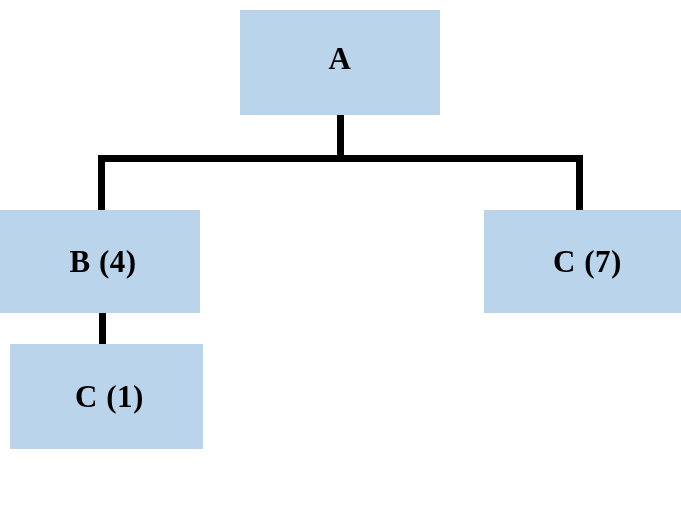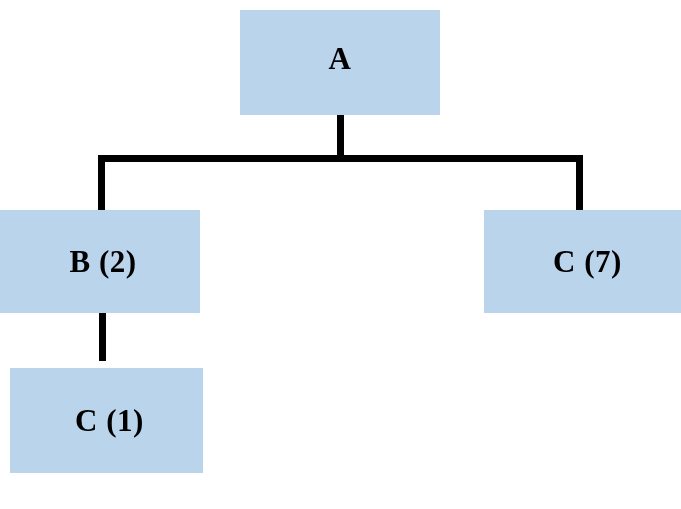--- a/index.html
+++ b/index.html
@@ -35,21 +35,21 @@
   }
   .edge {
     position: absolute;
     background: #000000;
   }
 
   
   #node-a      { left: 240px; top: 10px;  width: 200px; height: 105px; }
   #node-b2     { left: -4px;  top: 210px; width: 204px; height: 103px; }
   #node-c2     { left: 484px; top: 210px; width: 201px; height: 103px; }
-  #node-c1     { left: 10px;  top: 368px; width: 193px; height: 105px; }
+  #node-c1     { left: 10px;  top: 344px; width: 193px; height: 105px; }
 
   
   #node-b2 .node-label { transform: translateX(5px); }
   #node-c1 .node-label { transform: translateX(3px); }
   #node-c2 .node-label { transform: translateX(3px); }
   #node-a  .node-label { transform: translateY(-4px); }
 
   
   
   #edge-a-drop   { left: 337px; top: 114px; width: 7px;   height: 48px; }
@@ -71,21 +71,21 @@
   <div class="edge" id="edge-bus"></div>
   <div class="edge" id="edge-bus-b"></div>
   <div class="edge" id="edge-bus-c"></div>
   <div class="edge" id="edge-b-c1"></div>
 
   <div class="node" id="node-a">
     <span class="node-label">A</span>
   </div>
 
   <div class="node" id="node-b2">
-    <span class="node-label">B (2)</span>
+    <span class="node-label">B (4)</span>
   </div>
 
   <div class="node" id="node-c2">
     <span class="node-label">C (7)</span>
   </div>
 
   <div class="node" id="node-c1">
     <span class="node-label">C (1)</span>
   </div>
 

